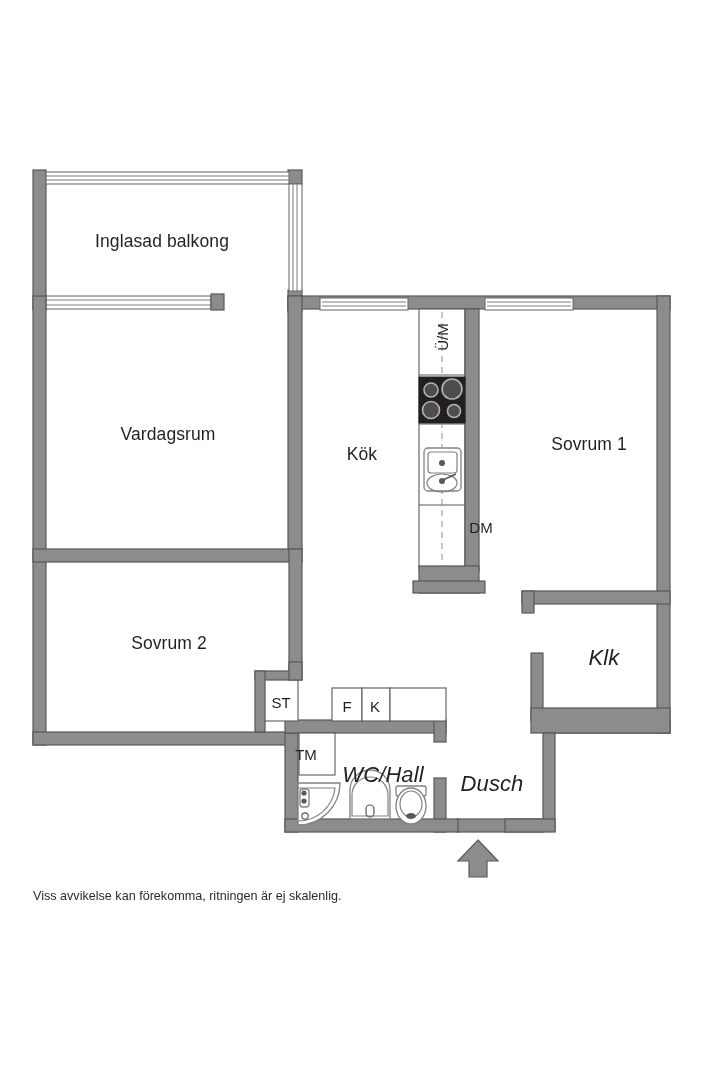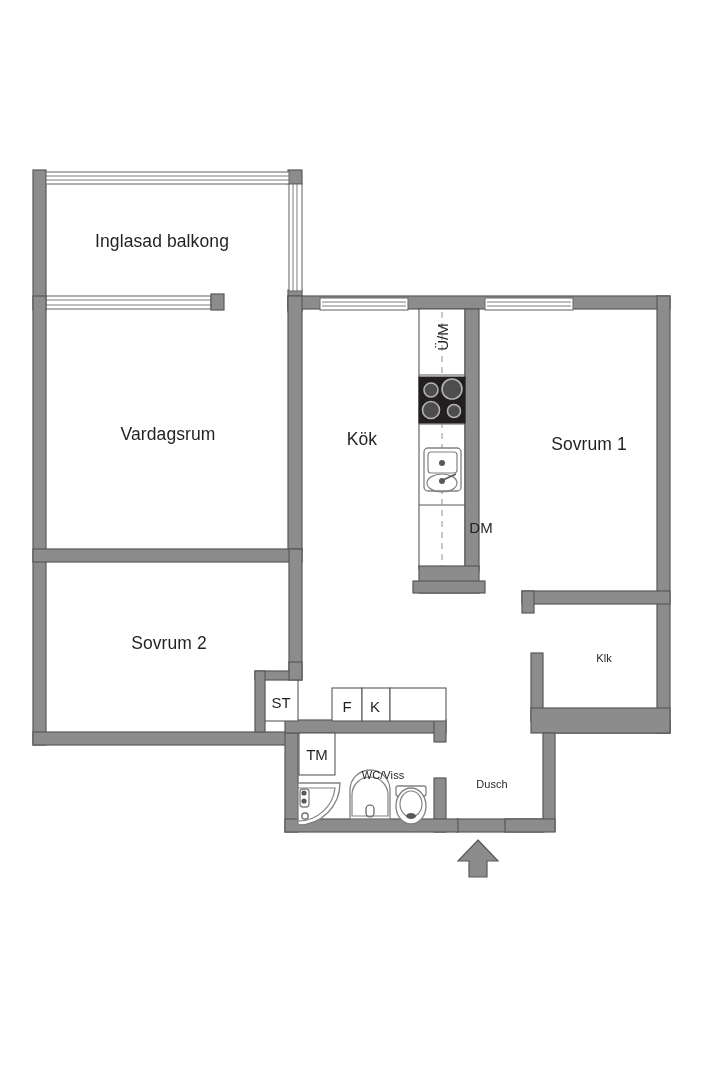--- a/index.html
+++ b/index.html
@@ -29,21 +29,21 @@
   }
   .room-label {
     position: absolute;
     color: #231f20;
     font-family: "Liberation Sans", sans-serif;
     white-space: nowrap;
     transform: translate(-50%, -50%);
     letter-spacing: 0.1px;
   }
   .room-label.size-lg { font-size: 17.5px; }
-  .room-label.size-md { font-size: 11px; }
+  .room-label.size-md { font-size: 22px; font-style: italic; }
   .unit-label {
     position: absolute;
     color: #231f20;
     font-family: "Liberation Sans", sans-serif;
     font-size: 15px;
     white-space: nowrap;
     transform: translate(-50%, -50%);
   }
   .unit-label.vertical {
     transform: translate(-50%, -50%) rotate(-90deg);
@@ -243,28 +243,29 @@
     </g>
 
     <g>
       <path class="arrow" d="M 478 840 L 498 861 L 487 861 L 487 877 L 469 877 L 469 861 L 458 861 Z"></path>
     </g>
 
   </svg>
 
   <div class="room-label size-lg" style="left:162px; top:241px;">Inglasad balkong</div>
   <div class="room-label size-lg" style="left:168px; top:434px;text-align:center;">Vardagsrum</div>
-  <div class="room-label size-lg" style="left:362px; top:439px;">Kök</div>
+  <div class="room-label size-lg" style="left:362px; top:454px;">Kök</div>
   <div class="room-label size-lg" style="left:589px; top:444px;">Sovrum 1</div>
   <div class="room-label size-lg" style="left:169px; top:643px;text-align:right;">Sovrum 2</div>
   <div class="room-label size-md" style="left:604px; top:658px;">Klk</div>
   <div class="room-label size-md" style="left:492px; top:784px;">Dusch</div>
-  <div class="room-label size-md" style="left:383px; top:775px;">WC/Viss</div>
+  <div class="room-label size-md" style="left:383px; top:775px;">WC/Hall</div>
 
   <div class="unit-label" style="left:281px; top:702px;">ST</div>
-  <div class="unit-label" style="left:317px; top:754px;">TM</div>
+  <div class="unit-label" style="left:306px; top:754px;">TM</div>
   <div class="unit-label" style="left:347px; top:706px;">F</div>
   <div class="unit-label" style="left:375px; top:706px;">K</div>
   <div class="unit-label" style="left:442px; top:527px;margin-left:39px;">DM</div>
   <div class="unit-label vertical" style="left:442px; top:337px;">Ü/M</div>
 
+  <div id="disclaimer">Viss avvikelse kan förekomma, ritningen är ej skalenlig.</div>
 
 </div>
 
 </body></html>

